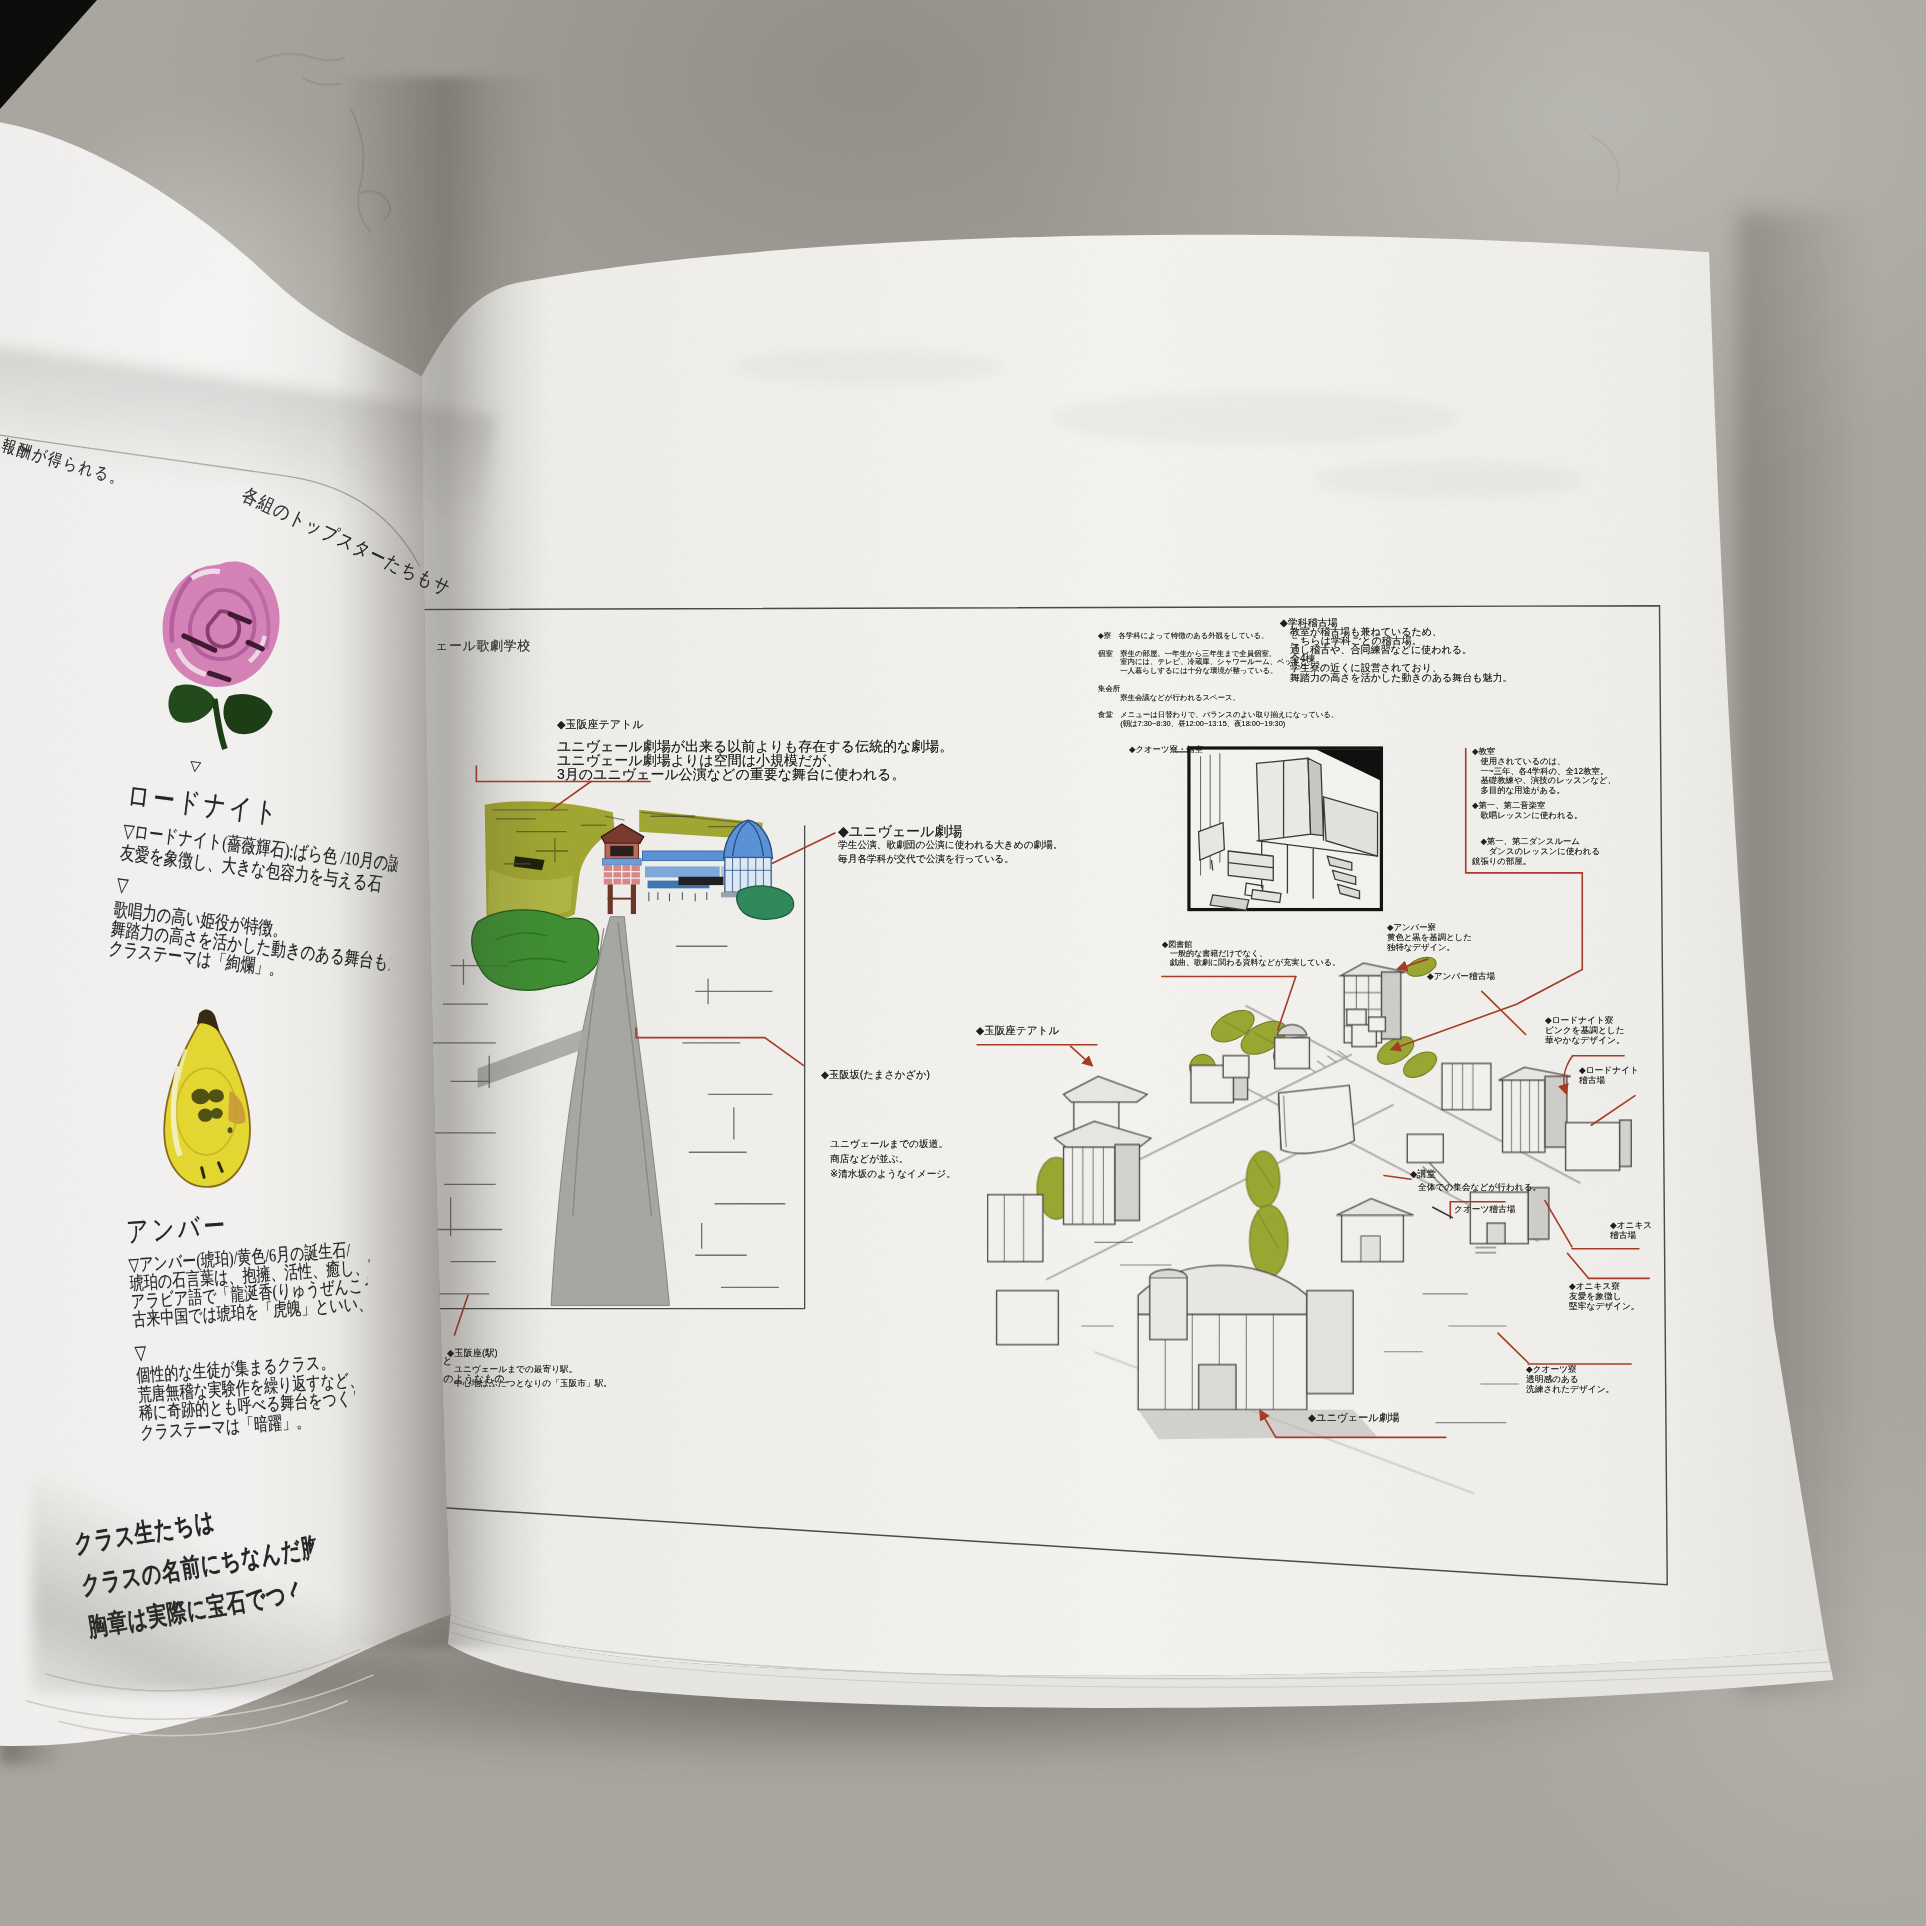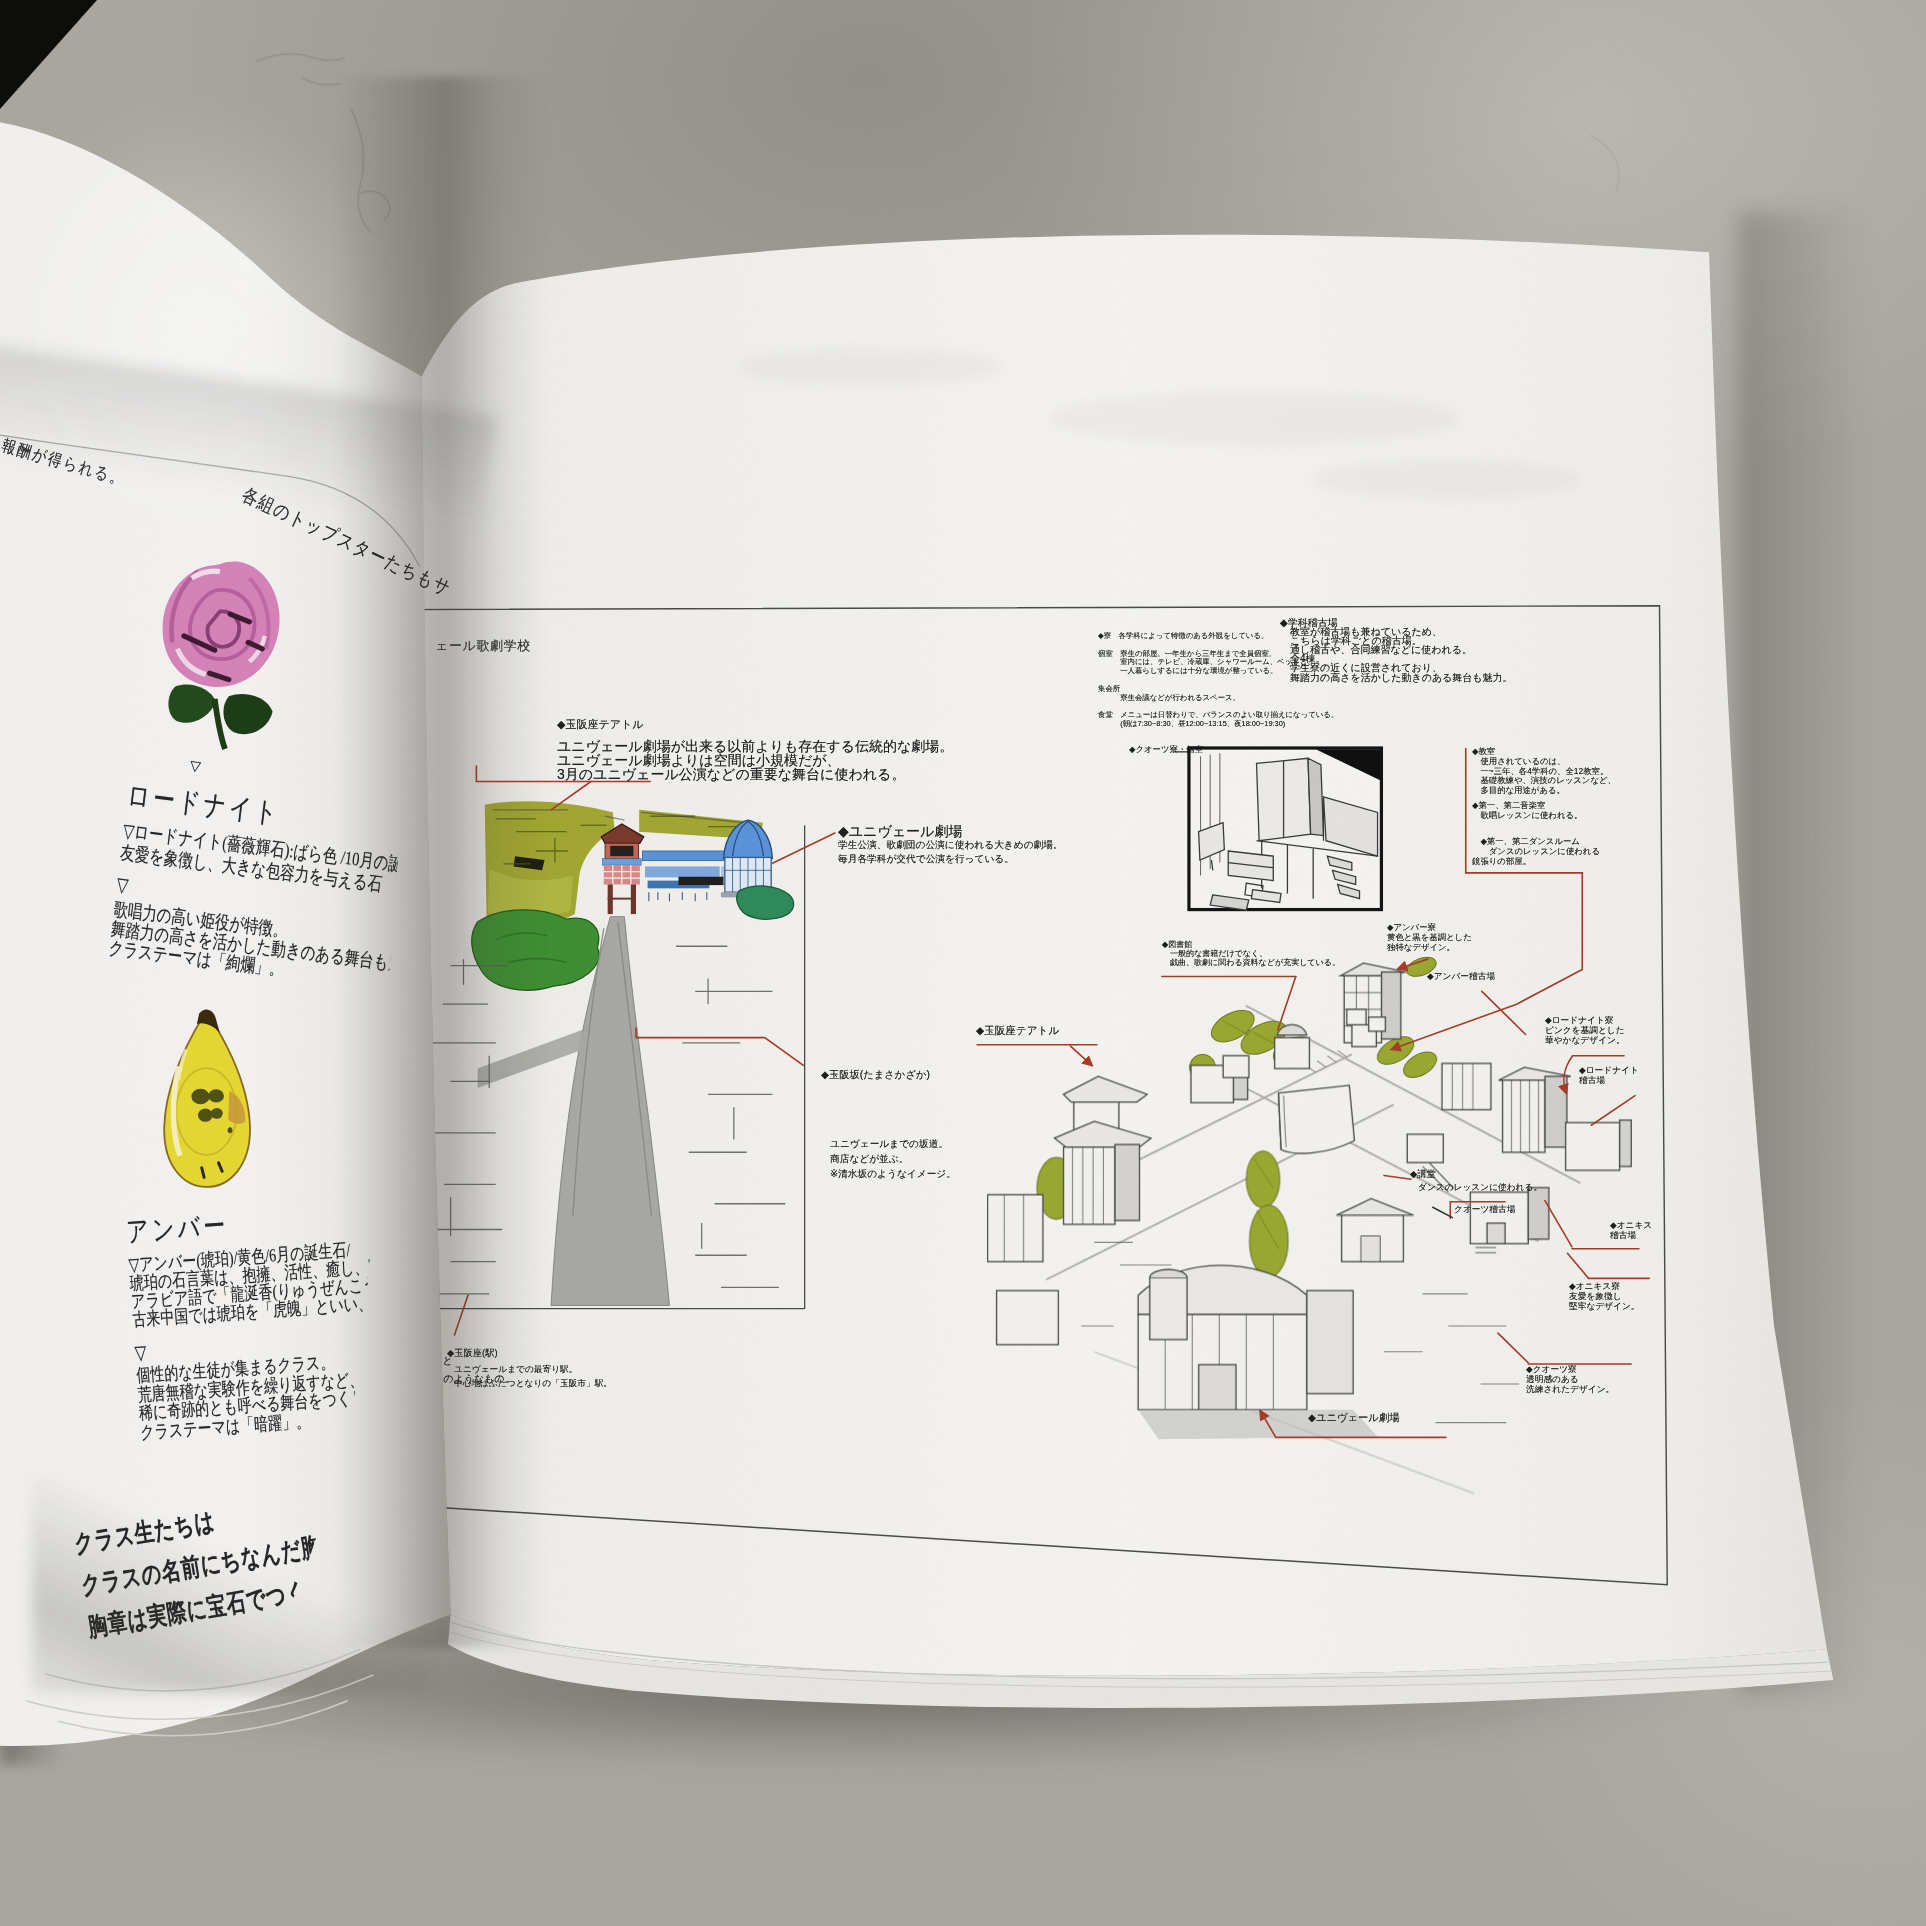--- a/index.html
+++ b/index.html
@@ -390,21 +390,21 @@
 
     <div class="abs rp f125" style="left:1150px;top:940px;margin-left:12px;"><div class="ln">◆図書館</div><div class="ln">　一般的な書籍だけでなく、</div><div class="ln">　戯曲、歌劇に関わる資料などが充実している。</div></div>
 
     <div class="abs rp f13" style="left:1387px;top:923px;"><div class="ln">◆アンバー寮</div><div class="ln">黄色と黒を基調とした</div><div class="ln">独特なデザイン。</div></div>
     <div class="abs rp f135" style="left:1427px;top:972px;">◆アンバー稽古場</div>
 
     <div class="abs rp f135" style="left:1545px;top:1016px;"><div class="ln">◆ロードナイト寮</div><div class="ln">ピンクを基調とした</div><div class="ln">華やかなデザイン。</div></div>
     <div class="abs rp f135" style="left:1579px;top:1066px;"><div class="ln">◆ロードナイト</div><div class="ln">稽古場</div></div>
 
     <div class="abs rp f145" style="left:1410px;top:1169px;">◆講堂</div>
-    <div class="abs rp f135" style="left:1418px;top:1183px;">ダンスのレッスンに使われる。</div>
+    <div class="abs rp f135" style="left:1418px;top:1183px;">全体での集会などが行われる。</div>
 
     <div class="abs rp f135" style="left:1454px;top:1205px;">クオーツ稽古場</div>
 
     <div class="abs rp f135" style="left:1602px;top:1221px;margin-left:8px;"><div class="ln">◆オニキス</div><div class="ln">稽古場</div></div>
     <div class="abs rp f135" style="left:1569px;top:1282px;"><div class="ln">◆オニキス寮</div><div class="ln">友愛を象徴し</div><div class="ln">堅牢なデザイン。</div></div>
     <div class="abs rp f135" style="left:1526px;top:1365px;"><div class="ln">◆クオーツ寮</div><div class="ln">透明感のある</div><div class="ln">洗練されたデザイン。</div></div>
 
     <div class="abs rp f16" style="left:1308px;top:1412px;">◆ユニヴェール劇場</div>
     <div class="abs rp f165" style="left:976px;top:1024px;">◆玉阪座テアトル</div>
   </div>

